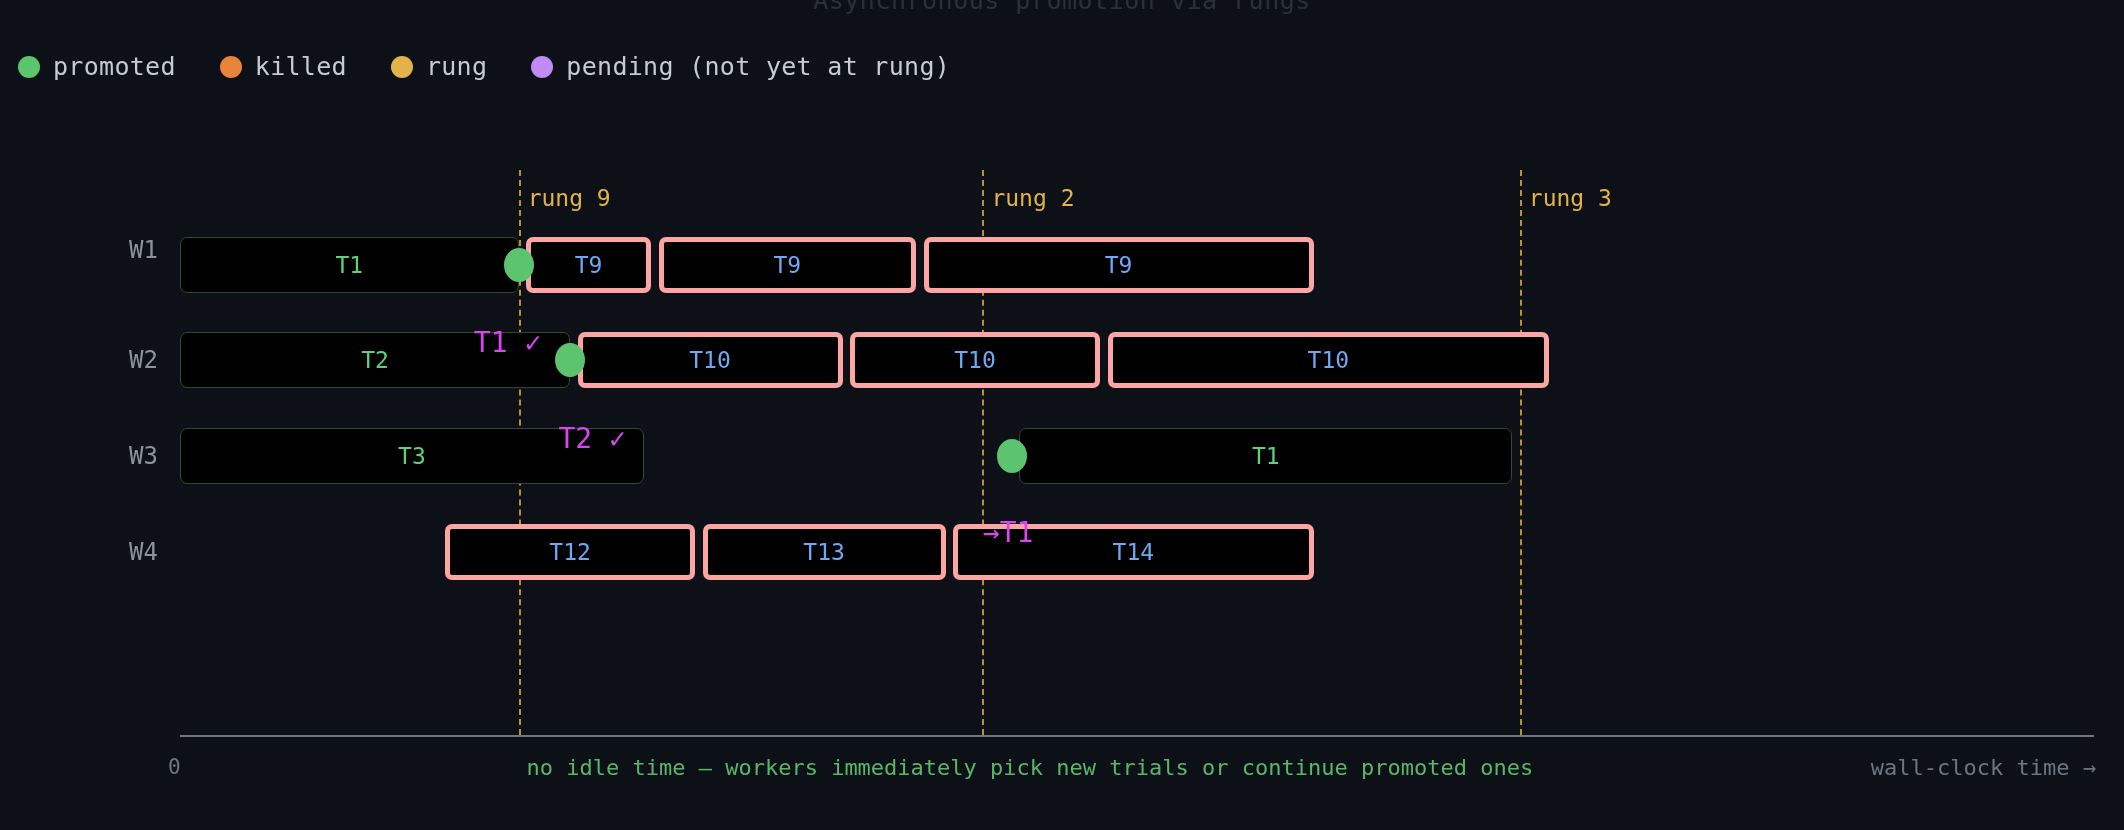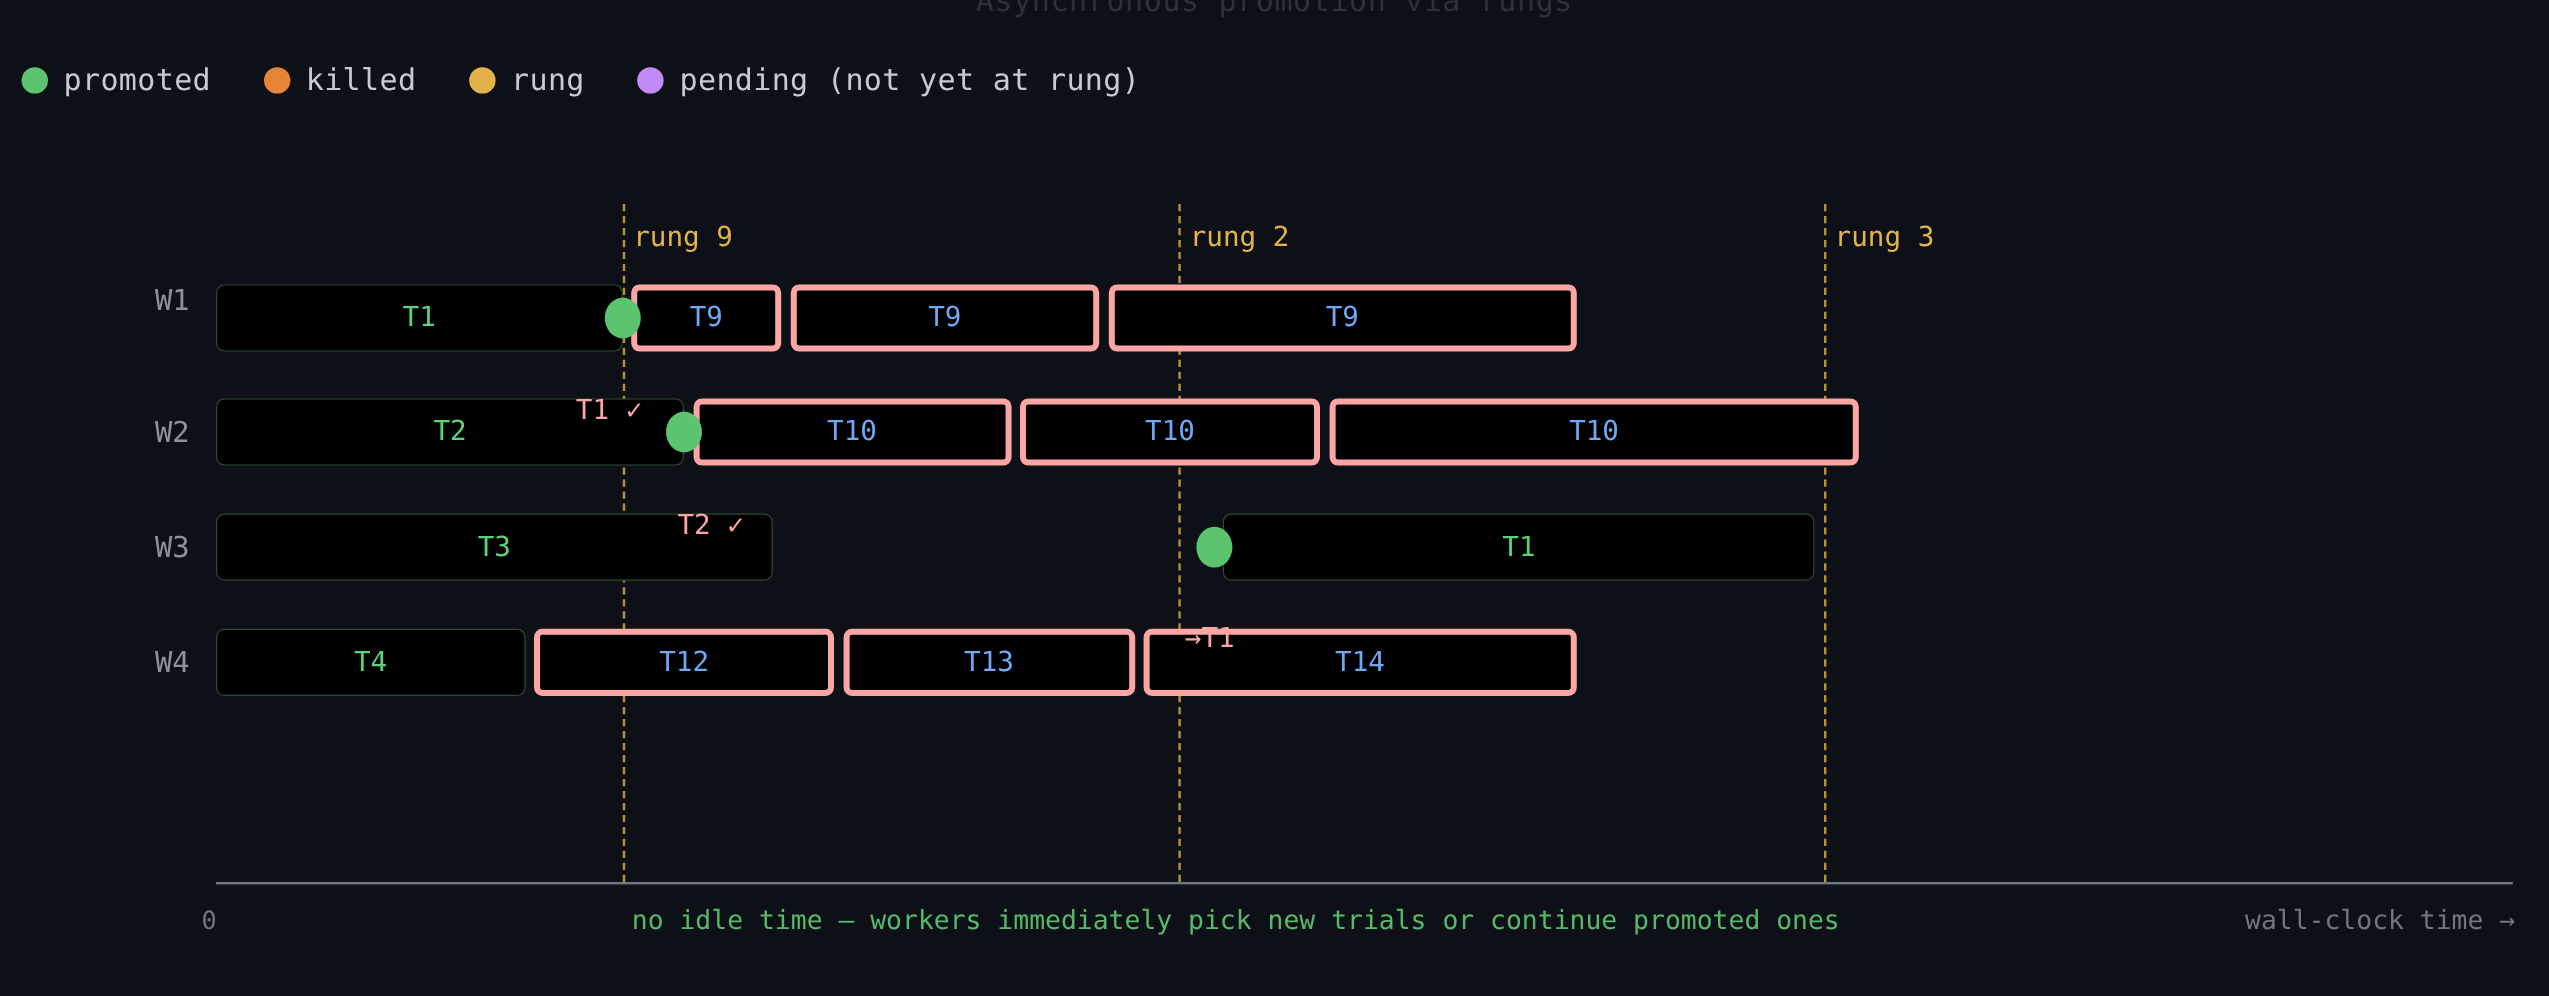--- a/index.html
+++ b/index.html
@@ -69,21 +69,21 @@
   .promo-dot{
     position:absolute;
     width:30px;height:34px;border-radius:50%;
     background:#5cc46e;
     transform:translate(-50%,-50%);
     z-index:6;
   }
 
   .annot{
     position:absolute;
-    font-size:23px;color:#fca5a5;white-space:nowrap;
+    font-size:28px;color:#d946ef;white-space:nowrap;
     transform:translate(-50%,-50%);
     z-index:7;
   }
 
   
   .axis-line{
     position:absolute;left:180px;top:735px;height:2px;
     background:#6e7681;
   }
   .axis-zero{
@@ -165,23 +165,20 @@
       <div class="worker-label" style="left: 88px; top: 456px;">W3</div>
       <div class="bar running" style="left: 180px; width: 463.777px; top: 456px;">
         <span class="bar-label">T3</span>
       </div>
       <div class="bar running" style="left: 1019.22px; width: 493.223px; top: 456px;">
         <span class="bar-label">T1</span>
       </div>
       <div class="annot" style="left: 592.246px; top: 438px;">T2 ✓</div>
       <div class="promo-dot" style="left: 1011.85px; top: 456px;"></div>
       <div class="worker-label" style="left: 88px; top: 552px;">W4</div>
-      <div class="bar running" style="left: 180px; width: 257.654px; top: 552px;">
-        <span class="bar-label">T4</span>
-      </div>
       <div class="bar pending" style="left: 445.015px; width: 250.292px; top: 552px;">
         <span class="bar-label">T12</span>
       </div>
       <div class="bar pending" style="left: 702.669px; width: 242.931px; top: 552px;">
         <span class="bar-label">T13</span>
       </div>
       <div class="bar pending" style="left: 952.962px; width: 360.715px; top: 552px;">
         <span class="bar-label">T14</span>
       </div>
       <div class="annot" style="left: 1008.17px; top: 532px;">→T1</div>

